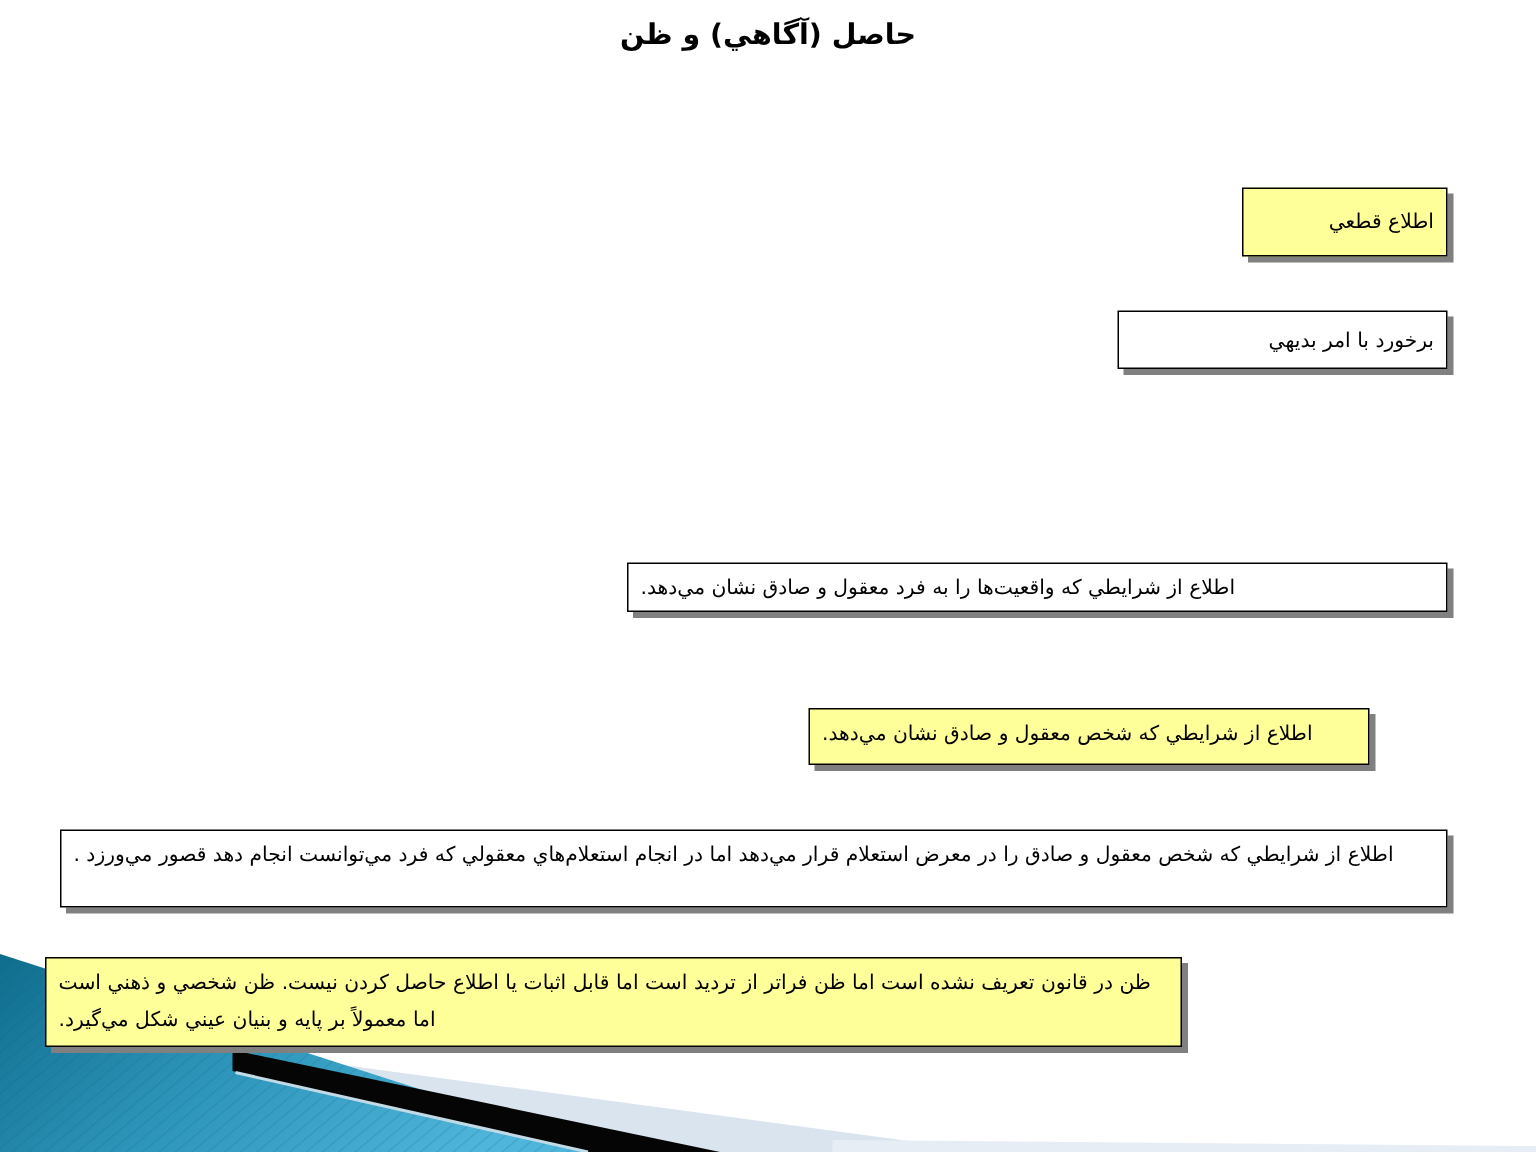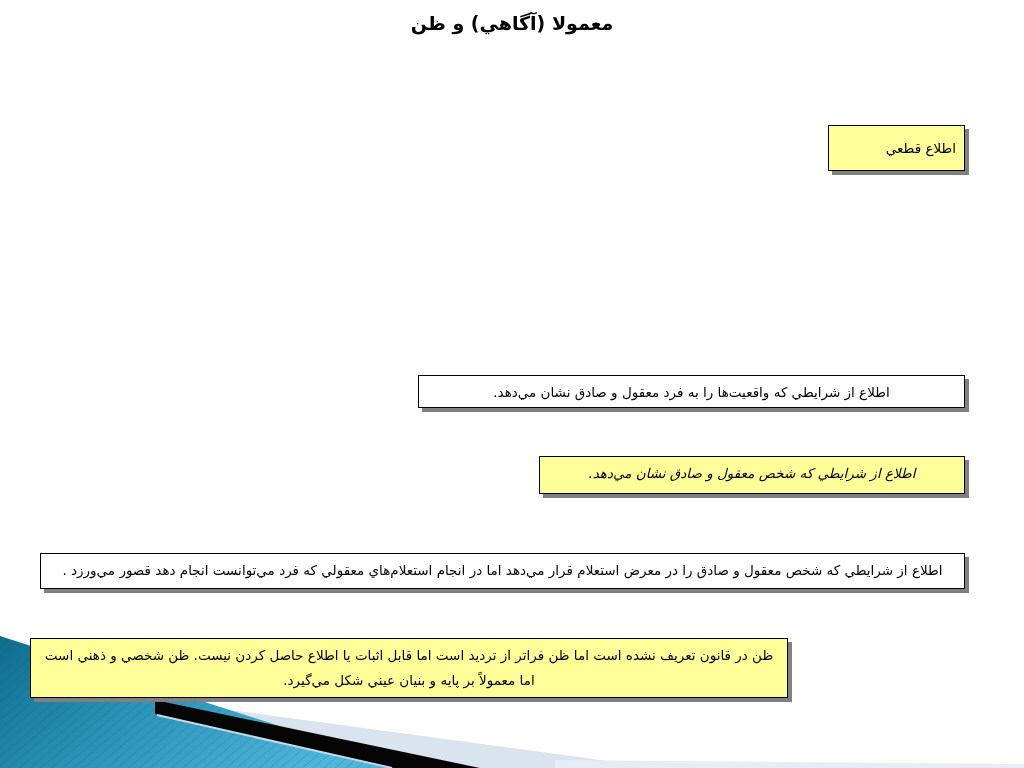--- a/index.html
+++ b/index.html
@@ -18,56 +18,59 @@
     font-weight:bold;
     color:#000;
     direction:rtl;
   }
   .tbox{
     position:absolute;
     box-sizing:border-box;
     border:1px solid #000;
     box-shadow:4px 4px 0 #808080;
     direction:rtl;
-    text-align:center;
+    text-align:left;
     color:#000;
     font-size:13.5px;
     line-height:22px;
     padding:5px 8px 0 8px;
     z-index:2;
   }
   .tbox.yellow{background:#FFFF99;}
   .tbox.white{background:#FFFFFF;}
   .tbox.vcenter{display:flex;align-items:center;justify-content:flex-start;padding-top:0;}
   .b1{left:828px;top:125px;width:137px;height:46px;}
   .b2{left:745px;top:207px;width:220px;height:39px;}
   .b3{left:438px;top:287px;width:527px;height:54px;}
   .b4{left:418px;top:375px;width:547px;height:33px;}
-  .b5{left:539px;top:456px;width:426px;height:38px;font-style:italic;}
-  .b6{left:40px; top:553px;width:925px;height:36px;}
+  .b5{left:539px;top:472px;width:374px;height:38px;}
+  .b6{left:40px; top:553px;width:925px;height:52px;}
   .b7{left:30px; top:638px;width:758px;height:60px;line-height:25px;padding-top:4px;}
   .decor{
     position:absolute;
     left:0;bottom:0;
     width:1024px;height:140px;
     z-index:1;
     display:block;
   }
 </style>
 </head>
 <body>
 
 <div id="slide">
 
-  <div class="slide-title">معمولا (آگاهي) و ظن</div>
+  <div class="slide-title">حاصل (آگاهي) و ظن</div>
 
   <div class="tbox vcenter b1 yellow">
     <span>اطلاع قطعي</span>
   </div>
 
+  <div class="tbox vcenter b2 white">
+    <span>برخورد با امر بديهي</span>
+  </div>
 
 
   <div class="tbox b4 white">
     <span>اطلاع از شرايطي كه واقعيت‌ها را به فرد معقول و صادق نشان مي‌دهد.</span>
   </div>
 
   <div class="tbox b5 yellow">
     <span>اطلاع از شرايطي كه شخص معقول و صادق نشان مي‌دهد.</span>
   </div>
 

